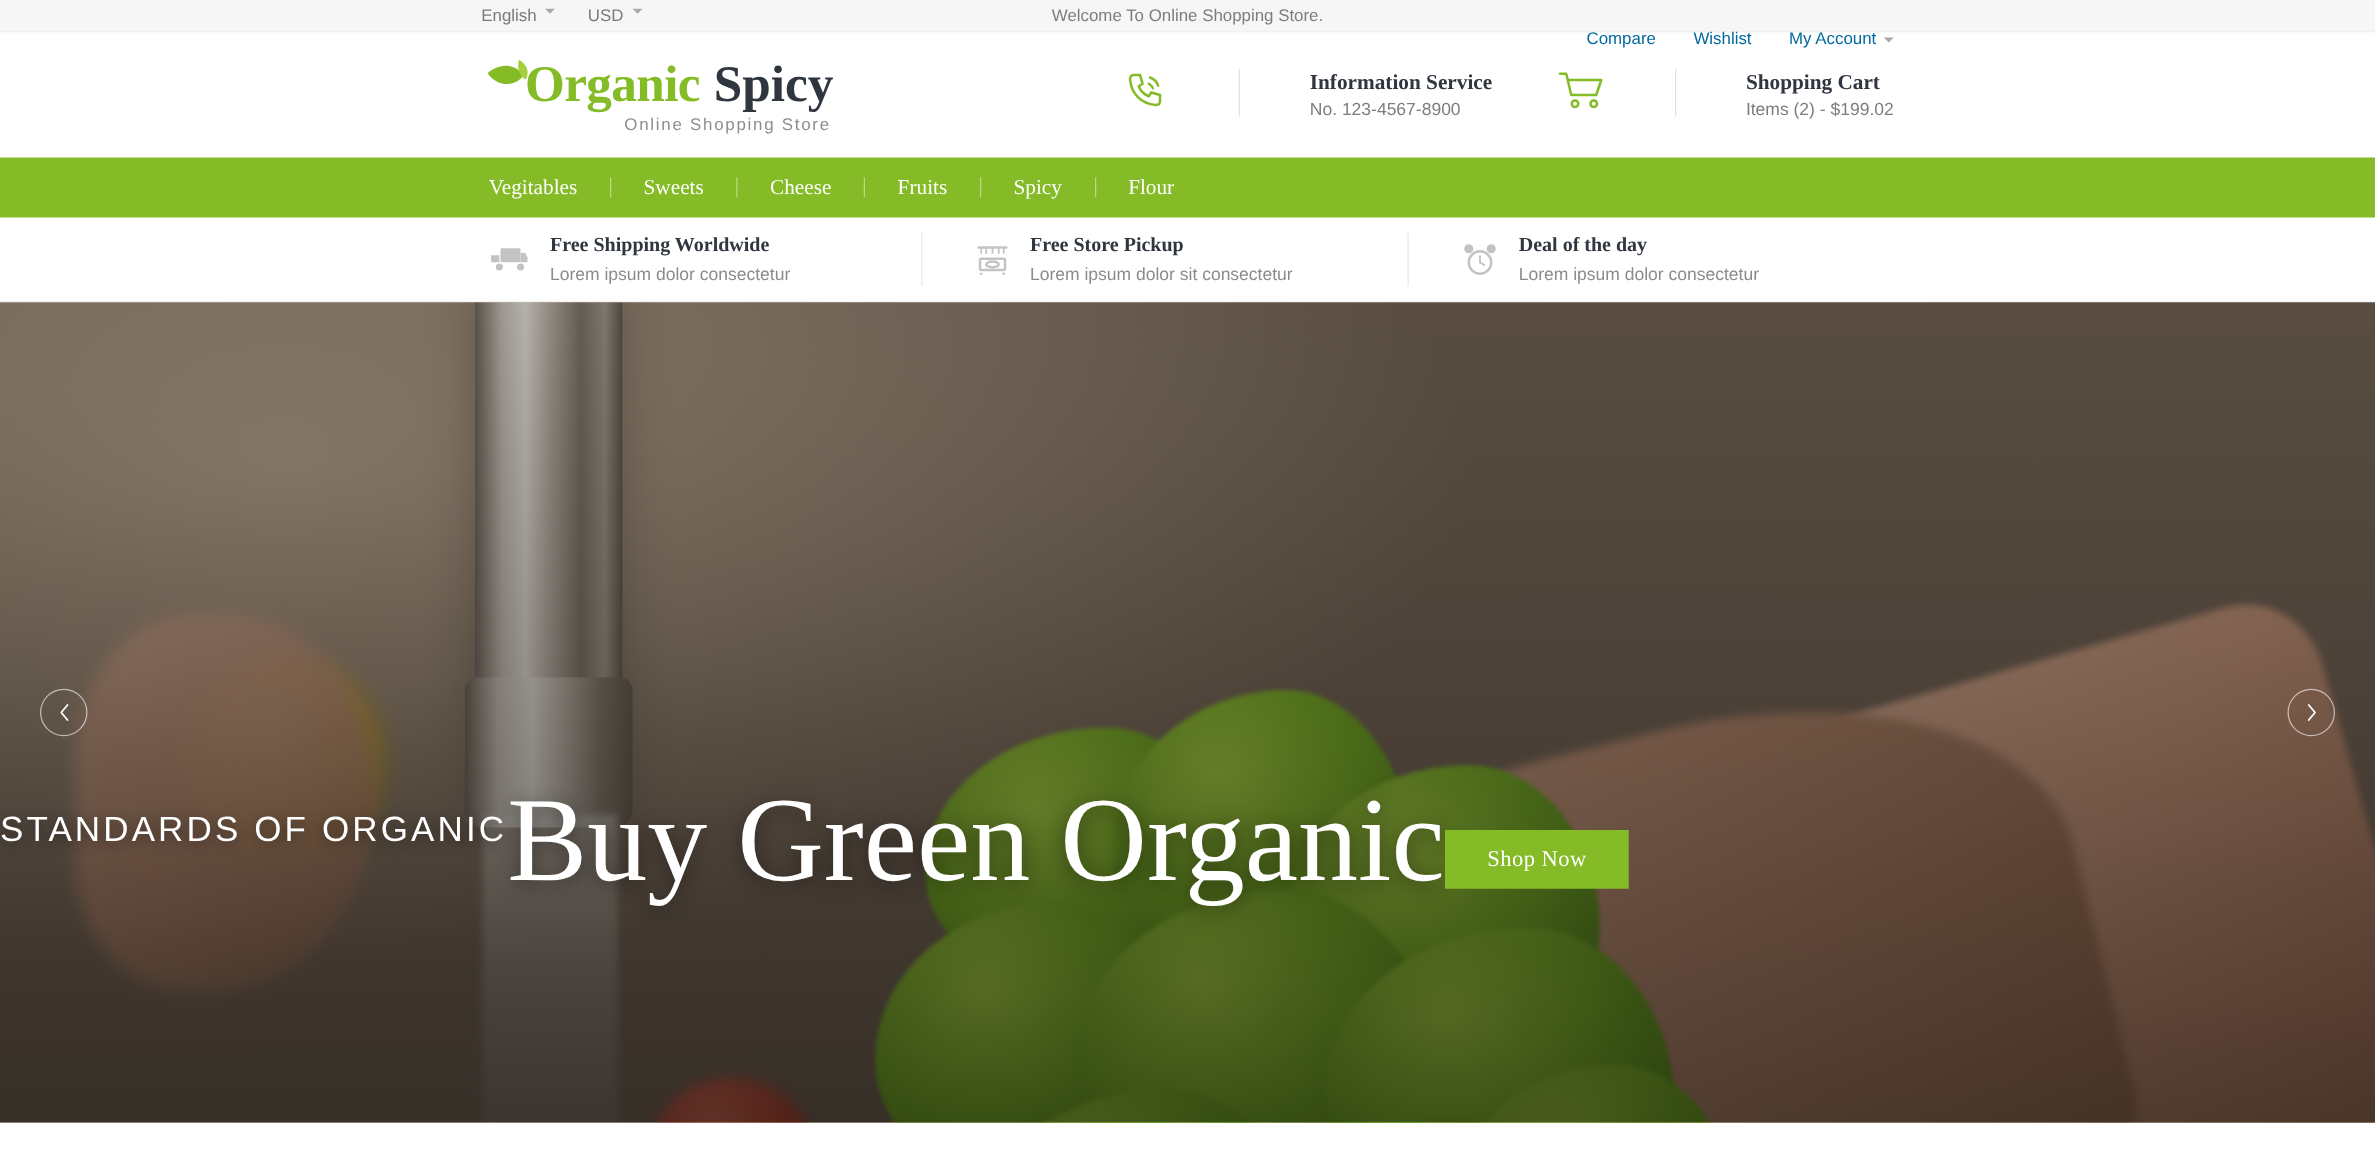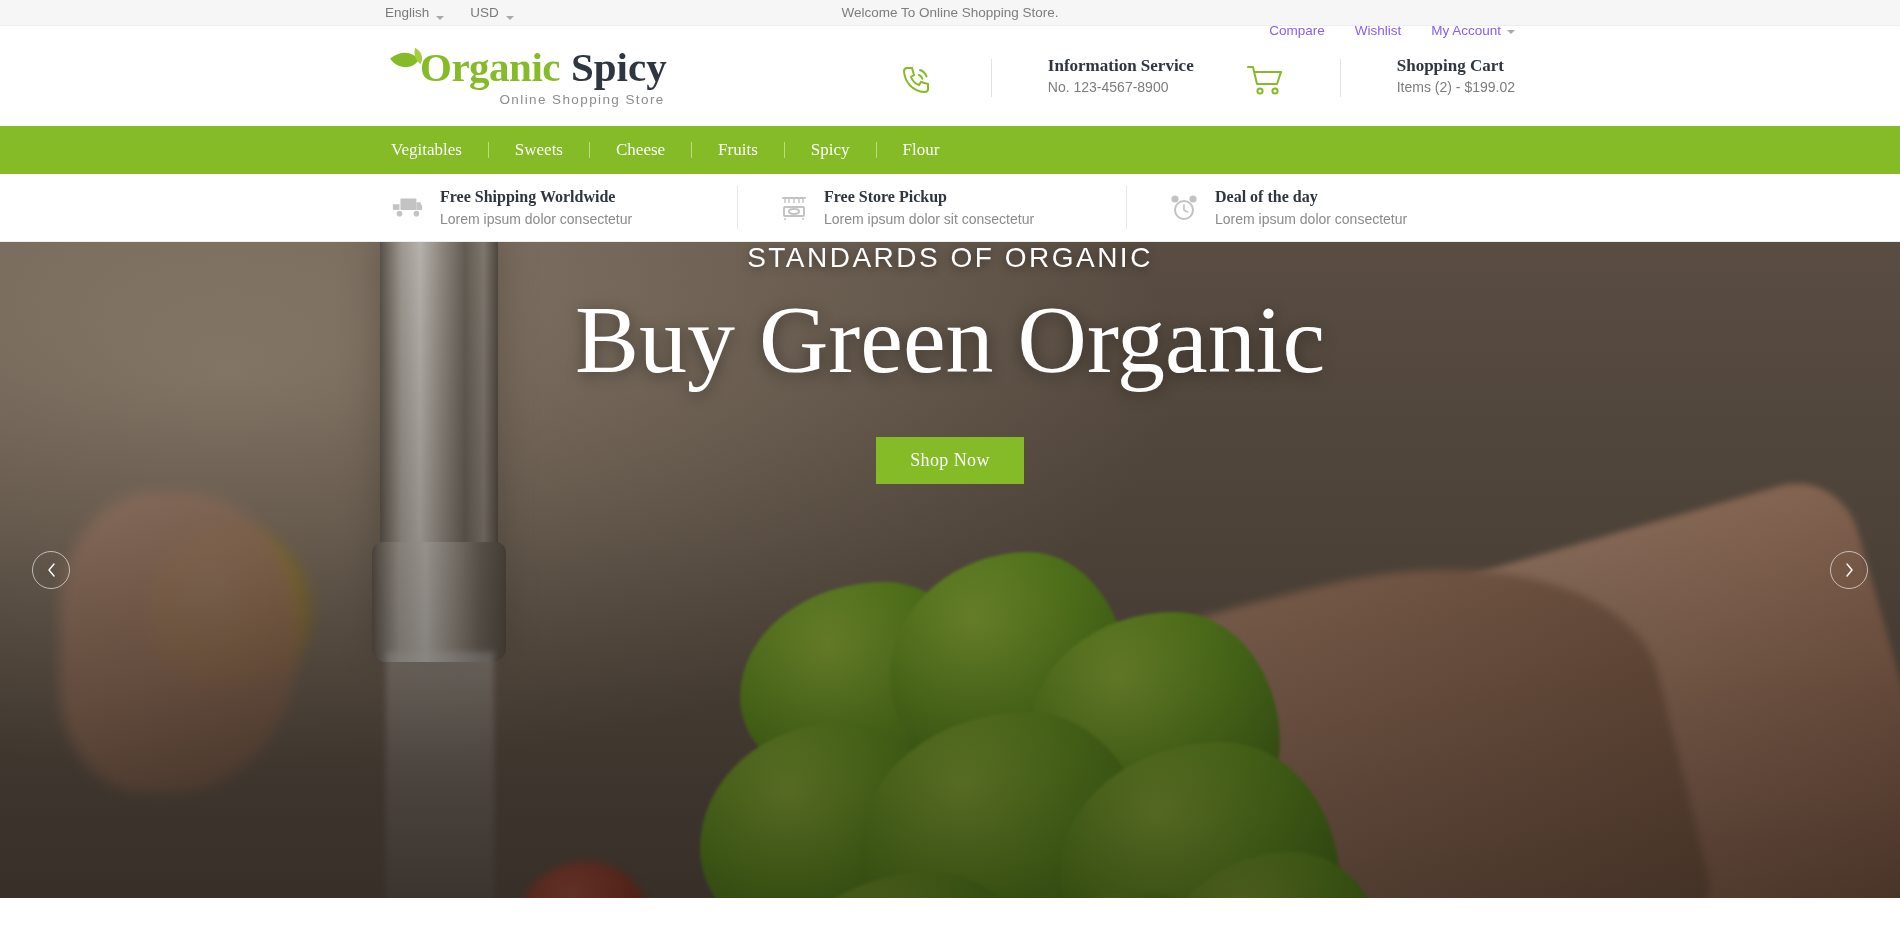--- a/index.html
+++ b/index.html
@@ -15,41 +15,41 @@
     height: 26px;
     background: #f6f6f6;
     border-bottom: 1px solid #eeeeee;
     display: flex;
     align-items: center;
     position: relative;
     font-size: 13.5px;
     color: #7a7a7a;
   }
   .topbar-left { display: flex; align-items: center; margin-left: 385px; gap: 26px; }
-  .topbar-sel { display: flex; align-items: flex-end; gap: 7px; cursor: pointer; color: #7a7a7a; }
+  .topbar-sel { display: flex; align-items: flex-start; gap: 7px; cursor: pointer; color: #7a7a7a; }
   .caret {
     width: 0; height: 0;
     border-left: 4px solid transparent;
     border-right: 4px solid transparent;
     border-top: 4px solid #a9a9a9;
     display: inline-block;
     margin-top: 2px;
   }
   .topbar-center {
     position: absolute; left: 0; right: 0;
     text-align: center;
     color: #7d7d7d;
     pointer-events: none;
   }
   .topbar-right {
     margin-left: auto; margin-right: 385px;
     display: flex; align-items: center; gap: 30px;
     position: relative; z-index: 2;
   }
-  .topbar-right a { color: #8b5cf6; text-decoration: none; cursor: pointer; display:flex; align-items:center; gap:6px;margin-top:36px;}
+  .topbar-right a { color: #0369a1; text-decoration: none; cursor: pointer; display:flex; align-items:center; gap:6px;margin-top:36px;}
 
   
   .header {
     height: 100px;
     background: #fff;
     display: flex;
     align-items: center;
     position: relative;
   }
   .logo-wrap { margin-left: 388px; display: flex; flex-direction: column; align-items: flex-start; cursor: pointer;}
@@ -69,21 +69,21 @@
   .logo-tag {
     font-size: 13.5px; color: #8d8d8d;
     letter-spacing: 1.4px;
     align-self: flex-end; margin-top: 4px; margin-right: 2px;
   }
 
   .header-right {
     margin-left: auto; margin-right: 385px;
     display: flex; align-items: center; gap: 48px;
   }
-  .hr-block { display: flex; align-items: flex-end; cursor: pointer; gap: 40px;}
+  .hr-block { display: flex; align-items: flex-start; cursor: pointer; gap: 40px;}
   .hr-ico { width: 46px; display:flex; align-items:center; justify-content:center; color:#84bb26; }
   .hr-divider { width: 1px; height: 38px; background: #e2e2e2; margin: 0 16px 0 12px; }
   .hr-title {
     font-family: "Liberation Serif", serif;
     font-size: 17px; color: #2f3640; font-weight: bold; line-height: 1.35;
   }
   .hr-sub { font-size: 14px; color: #7d7d7d; line-height: 1.35; }
 
   
   .nav {
@@ -209,22 +209,23 @@
   }
   .lf {
     position:absolute;
     background: radial-gradient(circle at 35% 30%, #a8dd3e 0%, #74b81f 45%, #3f7c12 100%);
     border-radius: 58% 42% 50% 50% / 55% 60% 40% 45%;
     filter: blur(1.6px);
   }
 
   .hero-inner {
     position: absolute; inset: 0;
-    display: flex; flex-direction: column;
+    display: flex; flex-direction: row;
     align-items: center; justify-content: flex-start;
+    padding-top: 188px;
     z-index: 5;
   }
   .hero-eyebrow {
     font-size: 28px; letter-spacing: 2.5px; color: #ffffff;
     text-shadow: 0 2px 10px rgba(0,0,0,.45);
     font-weight: 400;
   }
   .hero-title {
     font-family: "Liberation Serif", serif;
     font-size: 96px; color: #ffffff; font-weight: normal;

